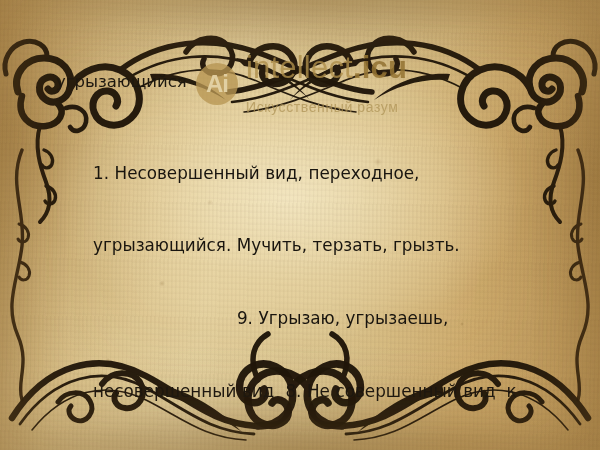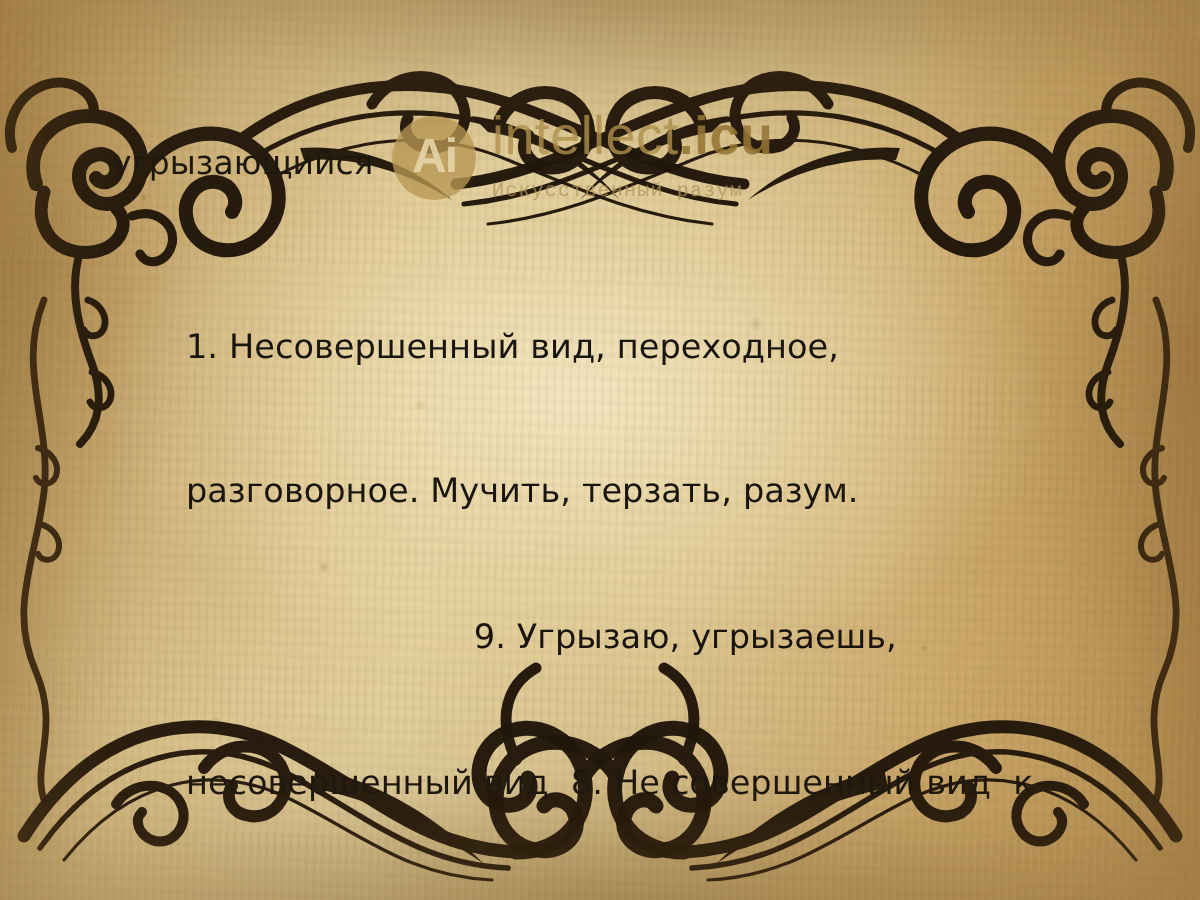--- a/index.html
+++ b/index.html
@@ -99,34 +99,34 @@
     font-family: "Liberation Sans", sans-serif;
     font-size: 24px;
     font-weight: 700;
     color: rgba(232,216,172,0.92);
     letter-spacing: -1px;
     line-height: 1;
   }
   #wm-text { margin-left: 8px; padding-top: 2px; }
   #wm-title {
     font-family: "Liberation Sans", sans-serif;
-    font-size: 27px;
+    font-size: 31px;
     line-height: 28px;
     color: rgba(178,146,78,0.80);
     letter-spacing: .2px;
     white-space: nowrap;
   }
   #wm-title b { color: rgba(150,118,54,0.88); font-weight: 700; }
   #wm-sub {
-    font-family: Liberation Mono, monospace;
-    font-size: 10px;
+    font-family: Liberation Sans, sans-serif;
+    font-size: 14px;
     line-height: 15px;
     color: rgba(176,148,88,0.74);
     letter-spacing: .6px;
-    margin-top: 7px;
+    margin-top: 18px;
     white-space: nowrap;
   }
 
   
   #headword {
     position: absolute;
     left: 56px;
     top: 72px;
     font-family: "DejaVu Sans", sans-serif;
     font-size: 16.5px;
@@ -238,21 +238,21 @@
     <div id="wm-text">
       <div id="wm-title"><span>intellect</span><b>.icu</b></div>
       <div id="wm-sub">Искусственный  разум</div>
     </div>
   </div>
 
   <div id="headword">угрызающийся</div>
 
   <div id="body-text">
     <span class="ln">1. Несовершенный вид, переходное,</span>
-    <span class="ln">разговорное. Мучить, терзать, разум.</span>
+    <span class="ln">угрызающийся. Мучить, терзать, грызть.</span>
     <span class="ln">                          9. Угрызаю, угрызаешь,</span>
     <span class="ln">несовершенный вид  8. Не совершенный вид  к</span>
     
     
     
     
     
     
     
     

